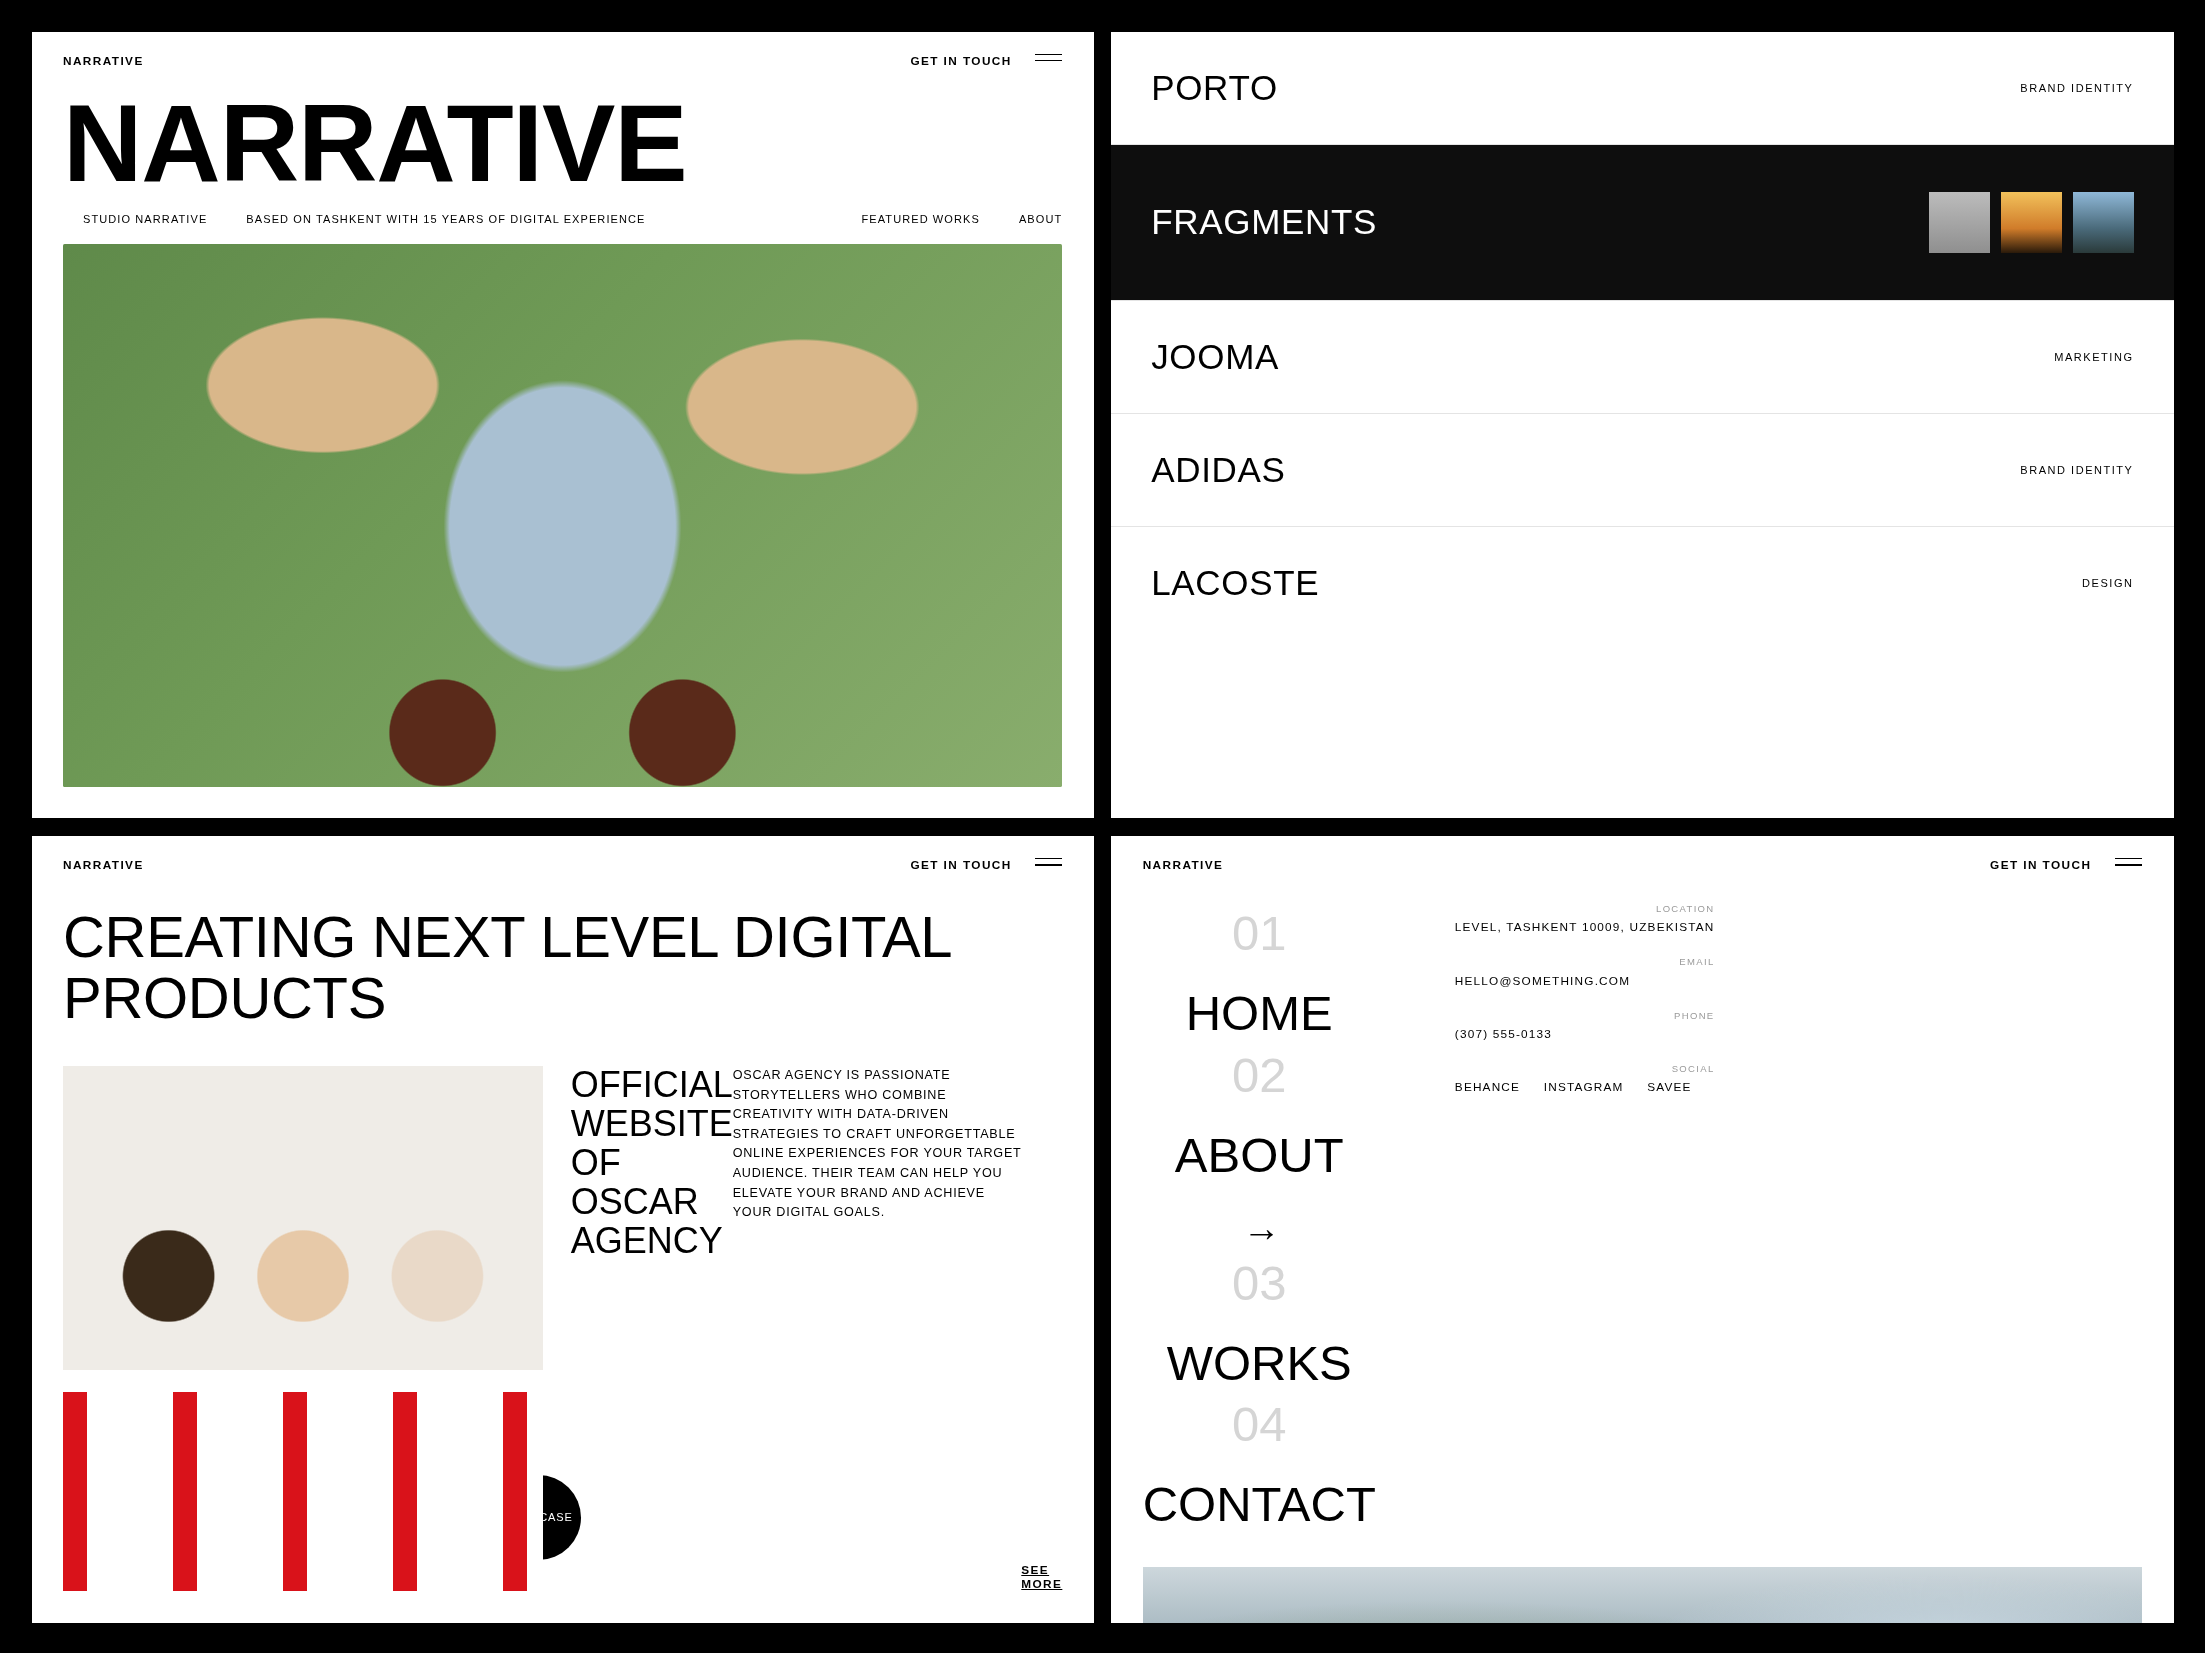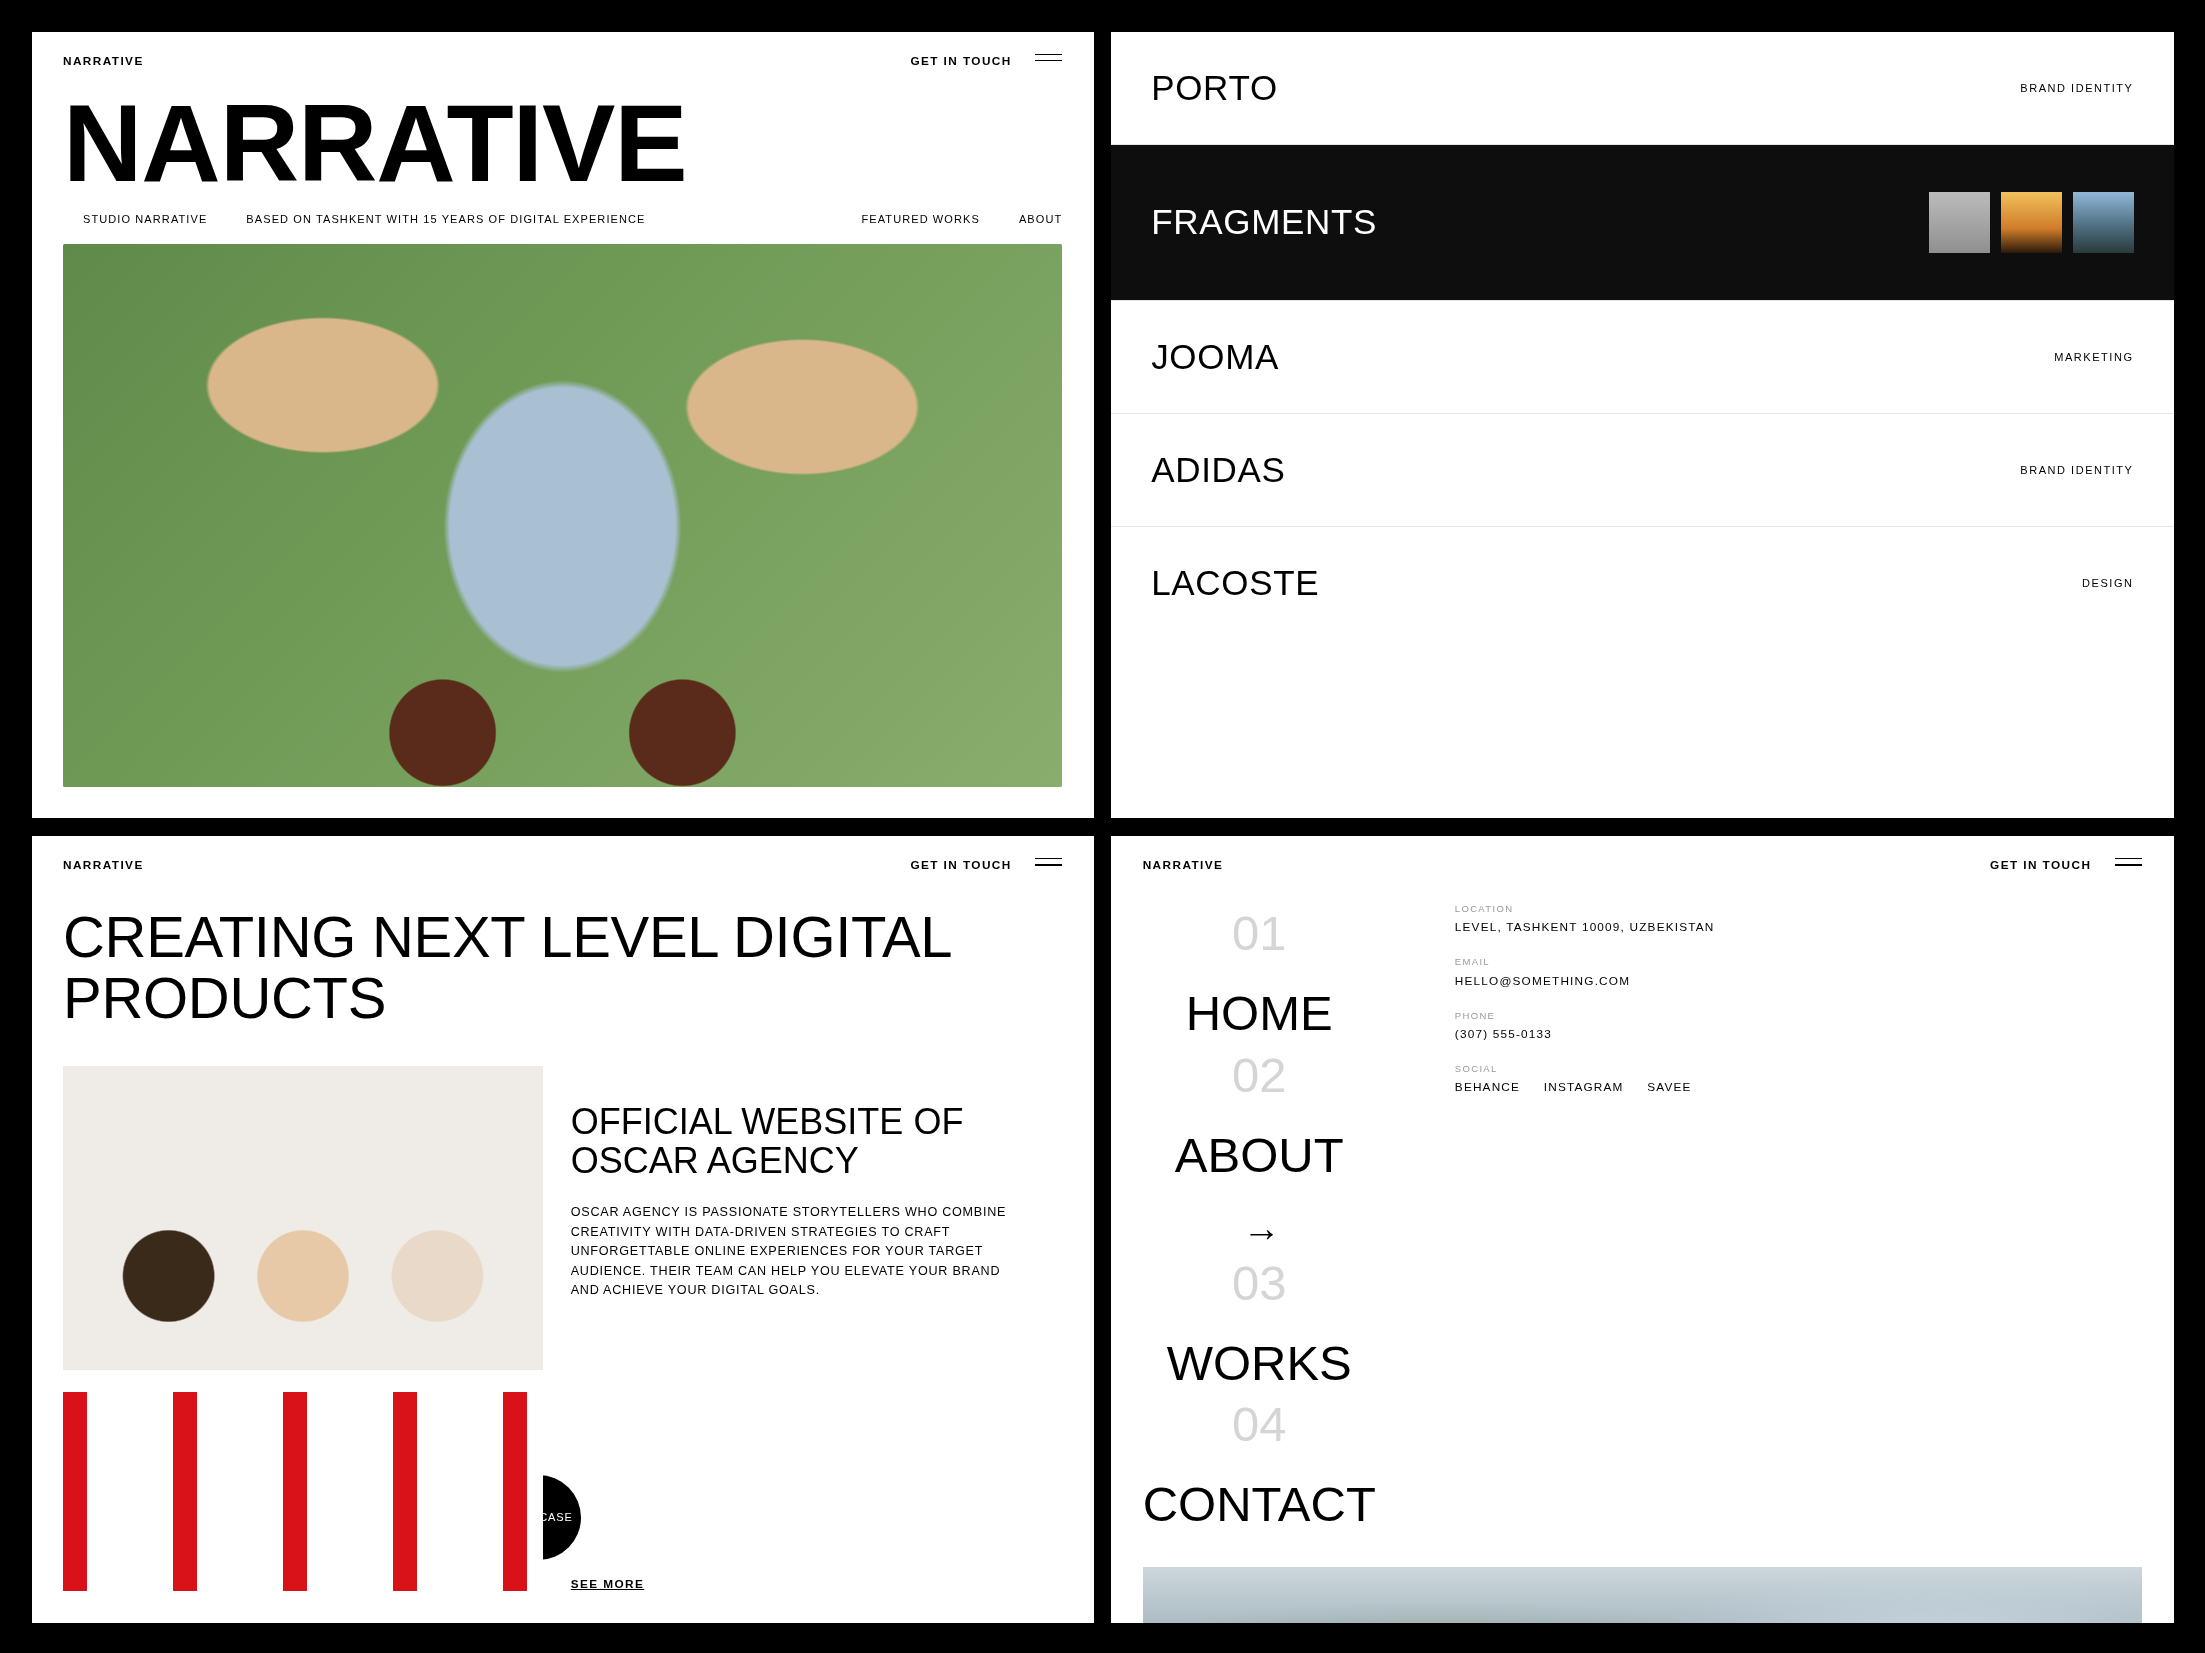--- a/index.html
+++ b/index.html
@@ -122,40 +122,40 @@
   .p3 .viewcase {
     position: absolute;
     right: -38px; bottom: 31.5px;
     width: 85px; height: 85px;
     border-radius: 50%;
     background: #000; color: #fff;
     display: flex; align-items: center; justify-content: center;
     font-size: 11px; letter-spacing: 0.08em; font-weight: 500;
     text-align:center;
   }
-  .p3 .case-text { flex: 1; display: flex; flex-direction: column; margin-top: 37px; }
+  .p3 .case-text { flex: 1; display: flex; flex-direction: row; }
   .p3 .case-title { font-size: 36px; font-weight: 500; line-height: 1.08; margin-bottom: 22px; }
   .p3 .case-body { font-size: 12.6px; line-height: 1.55; letter-spacing: 0.06em; max-width: 441px; font-weight: 500;}
   .p3 .seemore { margin-top: auto; font-size: 11.8px; letter-spacing: 0.12em; font-weight: 600; text-decoration: underline; }
 
   
   .p4 .content {
     display: flex;
     padding: 31.5px 31.5px 0 31.5px;
     gap: 79px;
   }
   .p4 .menu { list-style: none; }
   .p4 .menu li {
     display: flex; align-items: center; gap: 19px;
     font-size: 49px; font-weight: 500; line-height: 1.25; flex-direction: column;
   }
   .p4 .menu .num { color: #d5d5d5; font-weight: 500; }
   .p4 .menu .arrow { font-size: 38px; margin-left: 4.7px; }
   .p4 .info { font-size: 11.8px; letter-spacing: 0.1em; }
-  .p4 .info .lbl { color: #9a9a9a; font-size: 9.5px; margin-bottom: 6.3px; letter-spacing: 0.14em;}
+  .p4 .info .lbl { color: #9a9a9a; font-size: 9.5px; margin-bottom: 6.3px; letter-spacing: 0.14em; text-align: right;}
   .p4 .info .val { margin-bottom: 22px; font-weight: 500; }
   .p4 .info .socials { display: flex; gap: 23.6px; font-weight: 500;}
   .p4 .landscape {
     margin: 31.5px 31.5px 31.5px 31.5px;
     flex: 1; min-height: 221px;
     background:
       linear-gradient(180deg, #cdd7dc 0%, #a9bac2 28%, #5e7a6a 28%, #4a6a52 42%, #6e8a4e 42%, #8aa35a 70%, #b8c07a 100%);
     position: relative;
   }
   .p4 .landscape::before{

